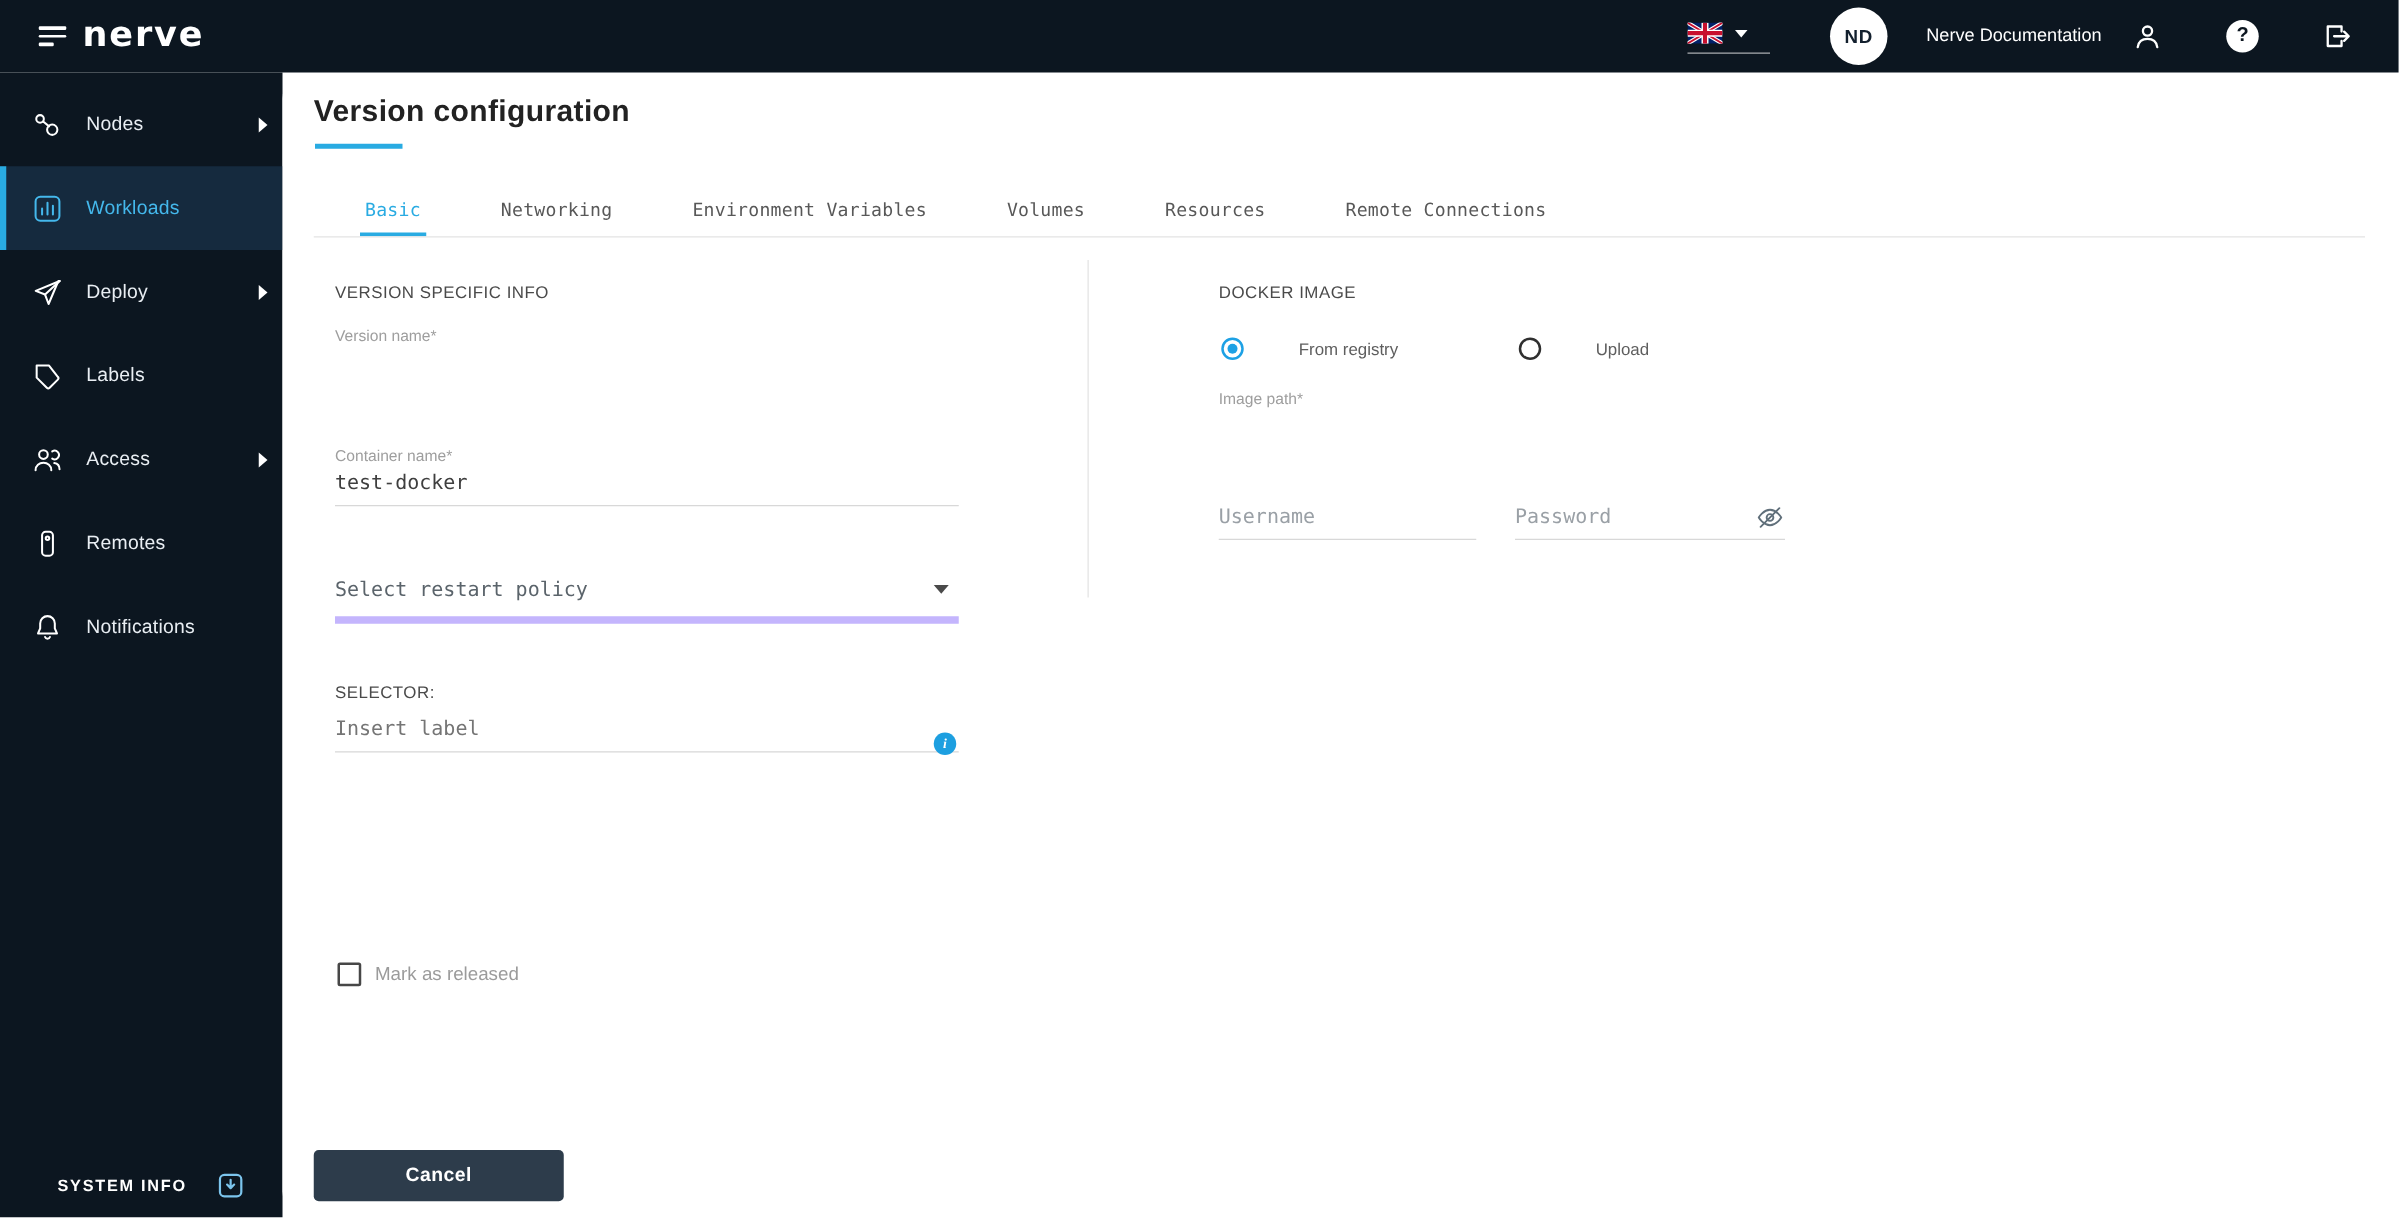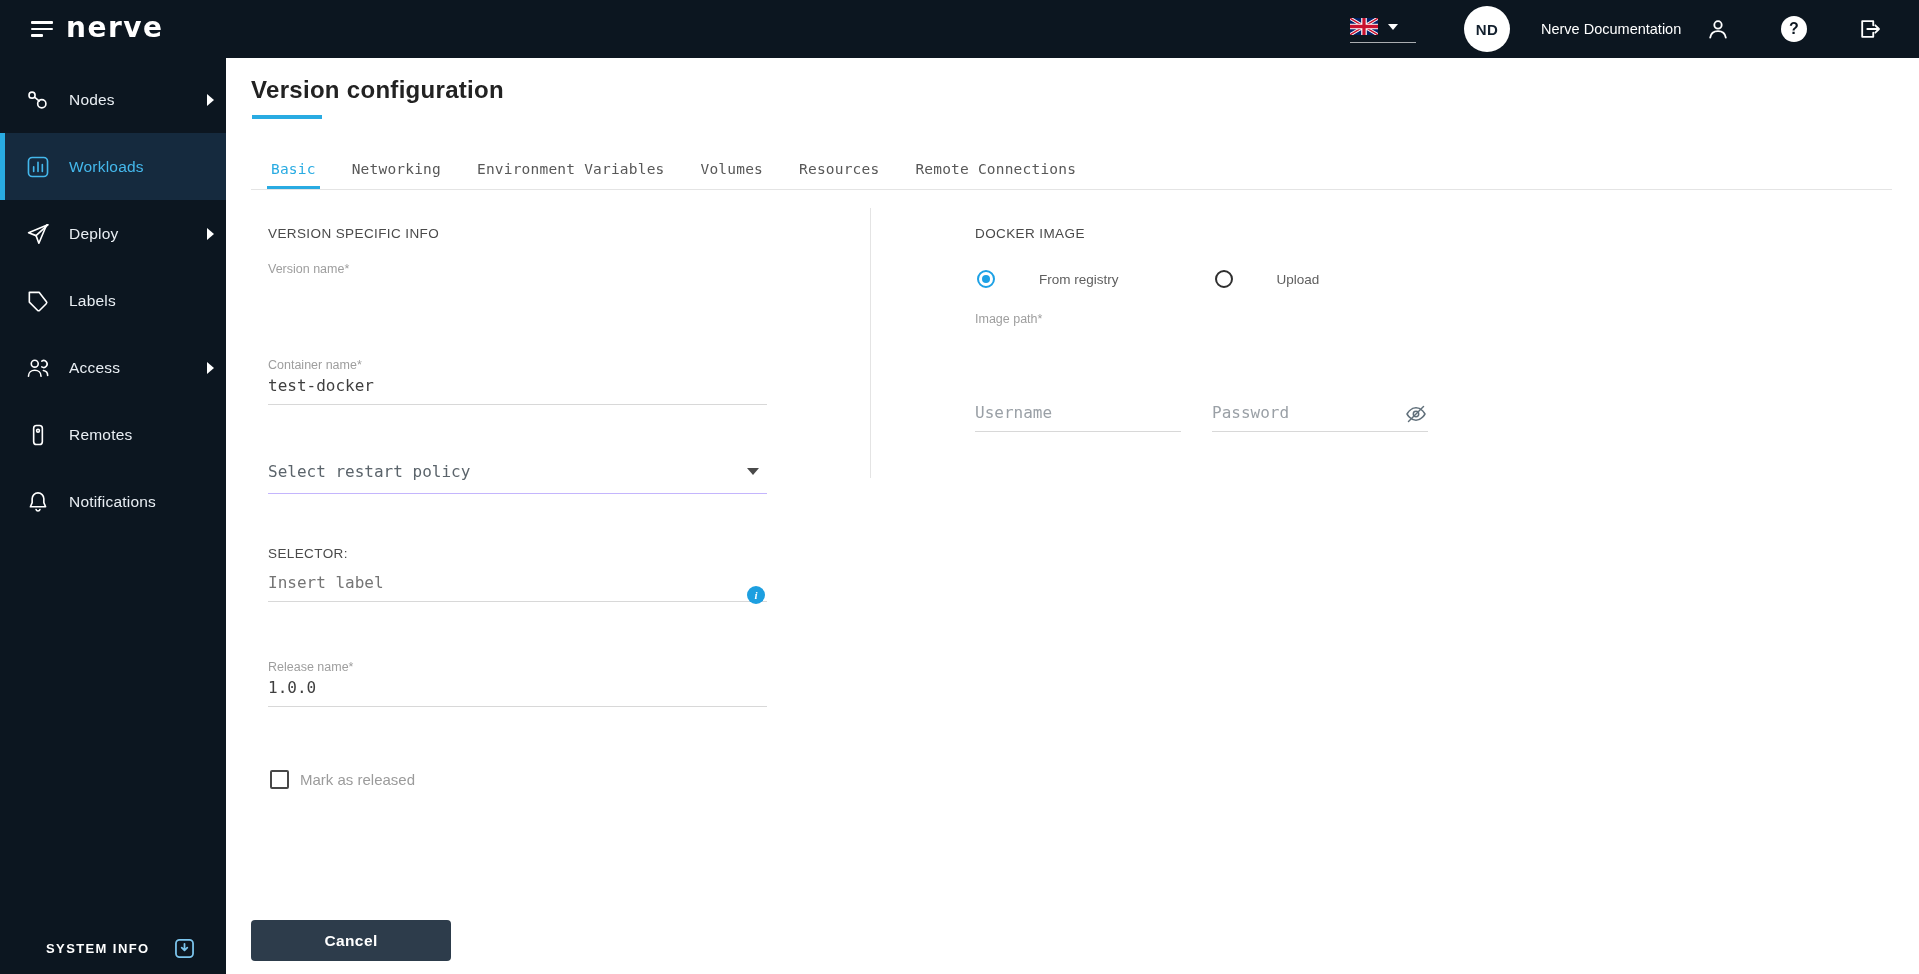--- a/index.html
+++ b/index.html
@@ -34,36 +34,36 @@
   .nav-chevron { position:absolute; right:12px; top:28px; width:0; height:0; border-top:6px solid transparent; border-bottom:6px solid transparent; border-left:7px solid #fff; }
   .system-info { position:absolute; left:46px; top:878px; display:flex; align-items:center; gap:22px; cursor:pointer; }
   .system-info .si-label { color:#fff; font-size:13px; font-weight:bold; letter-spacing:1.4px; }
   .system-info svg { width:25px; height:25px; stroke:#7cc5ed; fill:none; stroke-width:1.7; stroke-linecap:round; stroke-linejoin:round; }
 
   
   .main { position:absolute; left:226px; top:58px; width:1693px; height:916px; background:#fff;border-radius:21px; }
   .page-title { position:absolute; left:25px; top:18px; font-size:24px; font-weight:600; color:#222; letter-spacing:.3px; }
   .title-accent { position:absolute; left:26px; top:57px; width:70px; height:4px; background:#29abe2; }
 
-  .tabs { position:absolute; left:27px; top:94px; display:flex; }
+  .tabs { position:absolute; left:48px; top:94px; display:flex;gap:28px; }
   .tab { padding:9px 18px 12px; font-family:"DejaVu Sans Mono", monospace; font-size:14.5px; color:#585858; letter-spacing:.2px; cursor:pointer; position:relative; white-space:nowrap; }
   .tab.active { color:#29abe2; }
   .tab.active::after { content:""; position:absolute; left:14px; right:14px; bottom:0; height:3px; background:#29abe2; }
   .tabs-rule { position:absolute; left:25px; top:131px; width:1641px; height:1px; background:#e4e4e4; }
   .col-divider { position:absolute; left:644px; top:150px; width:1px; height:270px; background:#e4e4e4; }
 
   .section-title { position:absolute; font-size:13.5px; color:#4a4a4a; letter-spacing:.4px; }
 
   .field { position:absolute; }
   .flabel { display:block; font-size:12.5px; color:#9e9e9e; margin-bottom:1px; }
   .uinput { width:100%; border:none; border-bottom:1px solid #d8d8d8; background:transparent; font-family:"DejaVu Sans Mono", monospace; font-size:16px; color:#3f3f3f; padding:3px 0 9px; outline:none; }
   .uinput::placeholder { color:#9aa0a6; opacity:1; }
   .uinput.dark-ph::placeholder { color:#757575; }
 
-  .select-box { width:100%; border-bottom:1px solid #c4b5fd; font-family:"DejaVu Sans Mono", monospace; font-size:16px; color:#5b646b; padding:4px 0 12px; cursor:pointer; position:relative; }
+  .select-box { width:100%; border-bottom:6px solid #c4b5fd; font-family:"DejaVu Sans Mono", monospace; font-size:16px; color:#5b646b; padding:4px 0 12px; cursor:pointer; position:relative; }
   .select-caret { position:absolute; right:8px; top:10px; width:0; height:0; border-left:6px solid transparent; border-right:6px solid transparent; border-top:7px solid #4a4a4a; }
 
   .info-dot { position:absolute; right:2px; top:16px; width:18px; height:18px; border-radius:50%; background:#1d9fe0; color:#fff; font-size:11px; font-weight:bold; font-style:italic; font-family:"Liberation Serif", serif; display:flex; align-items:center; justify-content:center; cursor:pointer; }
 
   .checkbox-row { position:absolute; left:44px; top:712px; display:flex; align-items:center; cursor:pointer; }
   .checkbox { width:19px; height:19px; border:2px solid #474747; border-radius:2px; background:#fff; }
   .checkbox-label { margin-left:11px; font-size:15px; color:#9b9b9b; }
 
   .radio-row { position:absolute; left:751px; top:212px; display:flex; align-items:center;gap:34px; }
   .radio { width:18px; height:18px; border-radius:50%; border:2px solid #2f2f2f; position:relative; cursor:pointer; flex:0 0 auto; }
@@ -235,24 +235,20 @@
       </div>
     </div>
 
     <div class="section-title" style="left:42px; top:488px;">SELECTOR:</div>
 
     <div class="field" style="left:42px; top:512px; width:499px;">
       <input class="uinput dark-ph" type="text" placeholder="Insert label" style="">
       <span class="info-dot">i</span>
     </div>
 
-    <div class="field" style="left:42px; top:602px; width:499px;">
-      <label class="flabel">Release name*</label>
-      <input class="uinput" type="text" value="1.0.0" style="">
-    </div>
 
     <div class="checkbox-row">
       <span class="checkbox"></span>
       <span class="checkbox-label">Mark as released</span>
     </div>
 
     <div class="section-title" style="left:749px; top:168px;">DOCKER IMAGE</div>
 
     <div class="radio-row">
       <span class="radio selected"></span>

